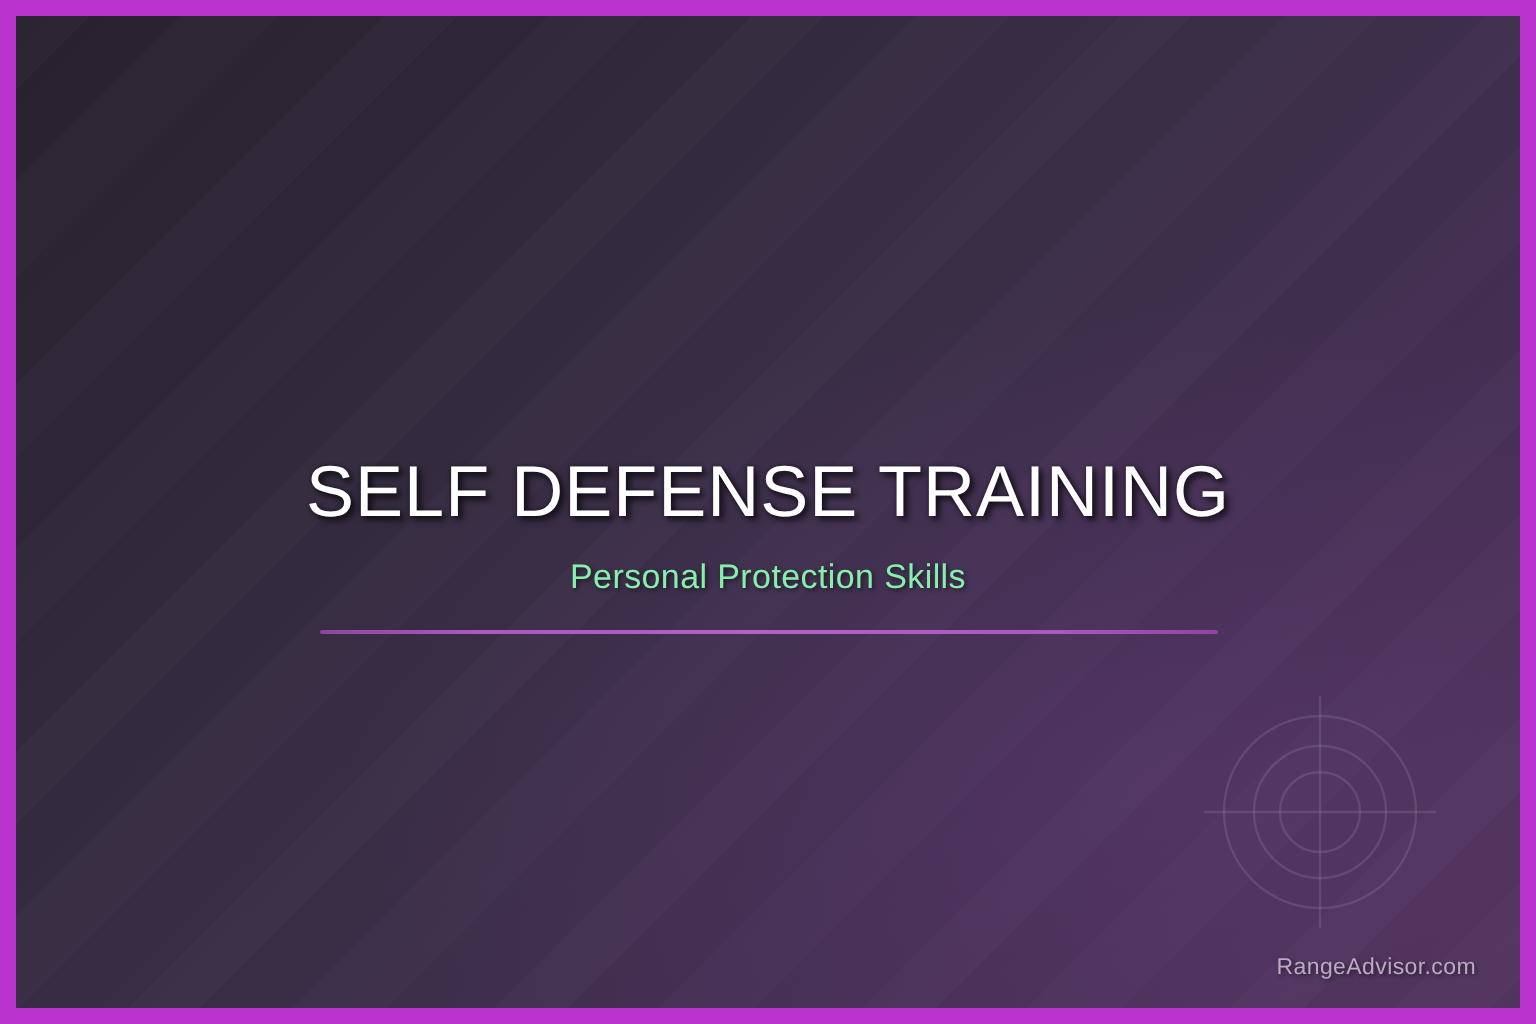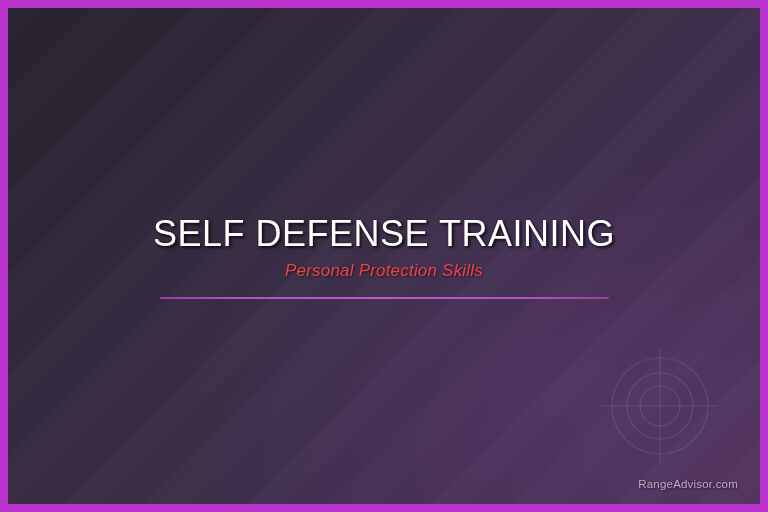--- a/index.html
+++ b/index.html
@@ -75,39 +75,38 @@
 
   
   .content {
     position: absolute;
     left: 0;
     right: 0;
     top: 205px;
     text-align: center;
   }
   .title {
-    margin: 0;
+    margin: 12px;
     font-size: 36px;
     font-weight: 400;
     letter-spacing: 0.5px;
     color: #ffffff;
     line-height: 1.18;
     text-shadow: 2px 2px 3px rgba(0,0,0,0.70),
                  0 0 2px rgba(0,0,0,0.45);
     white-space: nowrap;
     text-align: center;
   }
   .subtitle {
     margin: 6px 0 0 0;
     font-size: 17px;
     font-weight: 400;
-    color: #ef4444;
+    color: #86efac;
     letter-spacing: 0.2px;
     text-shadow: 1px 1px 2px rgba(0,0,0,0.55);
-    font-style: italic;
   }
   .divider {
     width: 449px;
     height: 2px;
     margin: 16px auto 0 auto;
     background: linear-gradient(90deg,
         #8e45a1 0%, #ac57c0 18%, #b45fc8 50%, #ac57c0 82%, #8e45a1 100%);
     border-radius: 1px;
   }
 

